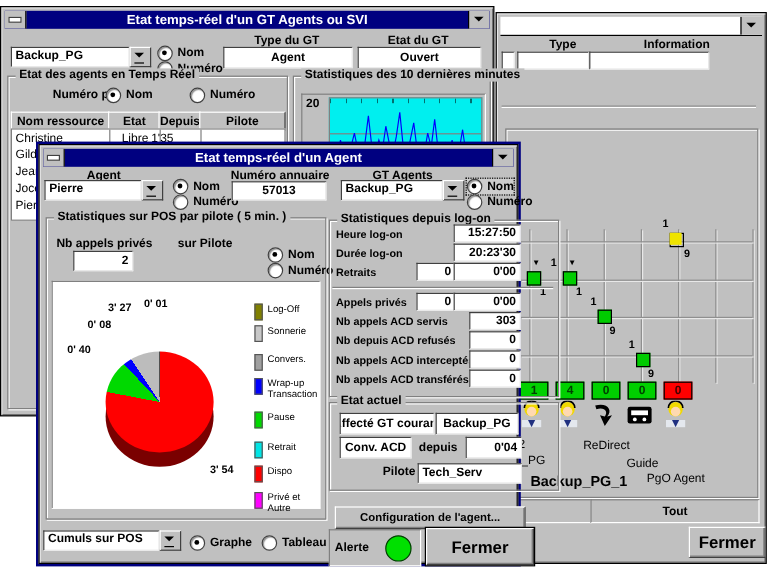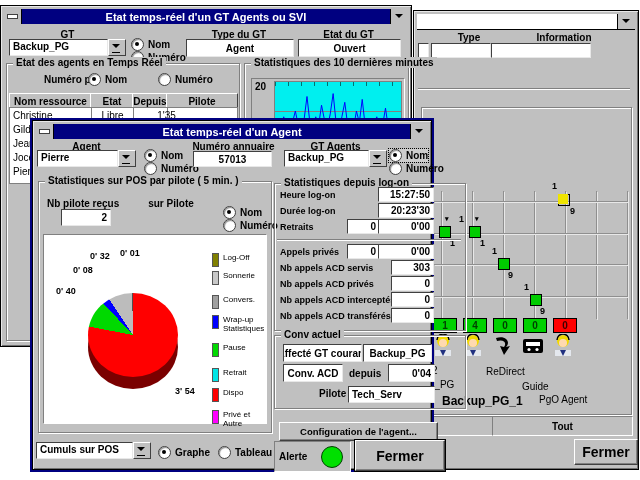--- a/index.html
+++ b/index.html
@@ -194,21 +194,20 @@
 
   <div class="win" style="left:0px;top:5px;width:410px;height:340px;z-index:2">
     <div class="tbar">
       <div class="sysbox">
           <i></i>
         </div>
       <span>Etat temps-réel d'un GT Agents ou SVI</span>
       <div class="tbtn"></div>
     </div>
 
-    <div class="abs lbl" style="left:8px;top:23px;width:117px;text-align:center">GT</div>
     <div class="combo" style="left:8px;top:33px;width:117px;height:17px">
       <span class="val">Backup_PG</span>
         <span class="arw"></span>
     </div>
     <div class="abs radio on" style="left:130px;top:32px">
         <i></i>
         <span>Nom</span>
       </div>
     <div class="abs radio" style="left:130px;top:45px">
         <i></i>
@@ -248,21 +247,21 @@
       <div class="th" style="left:159px;top:29px;width:70px;height:14px">
           <span>Pilote</span>
         </div>
 
       <div class="abs" style="left:2px;top:43px;width:227px;height:75px;background:#fff;border:1px solid #808080">
         <div class="abs" style="left:81px;top:0;width:1px;height:75px;background:#808080"></div>
         <div class="abs" style="left:123px;top:0;width:1px;height:75px;background:#808080"></div>
         <div class="abs" style="left:157px;top:0;width:1px;height:75px;background:#808080"></div>
         <div class="tc" style="left:3px;top:2px;width:76px">Christine</div>
         <div class="tc" style="left:82px;top:2px;width:41px;text-align:center">Libre</div>
-        <div class="tc" style="left:140px;top:2px;width:33px;text-align:center">1'35</div>
+        <div class="tc" style="left:116px;top:2px;width:33px;">1'35</div>
         <div class="tc" style="left:3px;top:16px;width:76px">Gildas</div>
         <div class="tc" style="left:3px;top:30px;width:76px">Jean-M</div>
         <div class="tc" style="left:3px;top:44px;width:76px">Jocely</div>
         <div class="tc" style="left:3px;top:58px;width:76px">Pierre</div>
       </div>
     </div>
 
     <div class="grp" style="left:243px;top:57px;width:163px;height:276px">
       <b>Statistiques des 10 dernières minutes</b>
       <div class="chartpanel" style="left:6px;top:14px;width:152px;height:255px">
@@ -315,60 +314,60 @@
         <i></i>
         <span>Nom</span>
       </div>
     <div class="abs radio" style="left:356px;top:41px">
         <i></i>
         <span>Numéro</span>
       </div>
 
     <div class="grp" style="left:5px;top:60px;width:232px;height:250px">
       <b>Statistiques sur POS par pilote ( 5 min. )</b>
-      <div class="abs lbl" style="left:8px;top:16px">Nb pilote reçus</div>
+      <div class="abs lbl" style="left:8px;top:16px">Nb appels privés</div>
       <div class="abs fld rgt" style="left:22px;top:27px;width:45px;height:15px">
           <span>2</span>
         </div>
       <div class="abs lbl" style="left:86px;top:16px;width:92px;text-align:center">sur Pilote</div>
       <div class="abs radio on" style="left:184px;top:24px">
           <i></i>
           <span>Nom</span>
         </div>
       <div class="abs radio" style="left:184px;top:37px">
           <i></i>
           <span>Numéro</span>
         </div>
 
       <div class="abs" style="left:4px;top:52px;width:222px;height:188px;background:#fff;border:1px solid;border-color:#808080 #fff #fff #808080">
         <div class="piebase" style="left:44px;top:70px;width:90px;height:84px"></div>
         <div class="piewrap" style="left:44px;top:58px;width:90px;height:84px">
           <div class="pie" style=";width:100%;height:100%;border-radius:50%;background:conic-gradient(#ff0000 0deg 280.8deg, #00d900 280.8deg 316.8deg, #0000ff 316.8deg 326.4deg, #bcbcbc 326.4deg 358.8deg, #505050 358.8deg 360deg)"></div>
         </div>
-        <div class="abs sm" style="left:46px;top:16px">0' 32</div>
+        <div class="abs sm" style="left:46px;top:16px">3' 27</div>
         <div class="abs sm" style="left:76px;top:13px">0' 01</div>
         <div class="abs sm" style="left:29px;top:30px">0' 08</div>
         <div class="abs sm" style="left:12px;top:51px">0' 40</div>
         <div class="abs sm" style="left:131px;top:151px">3' 54</div>
 
         <div class="legend-row" style="left:168px;top:18px">
             <i style=";background:#808000"></i>
             <span>Log-Off</span>
           </div>
         <div class="legend-row" style="left:168px;top:36px">
             <i style=";background:#c8c8c8"></i>
             <span>Sonnerie</span>
           </div>
         <div class="legend-row" style="left:168px;top:60px">
             <i style=";background:#a0a0a0"></i>
             <span>Convers.</span>
           </div>
         <div class="legend-row" style="left:168px;top:80px;width:52px">
             <i style=";background:#0000ff"></i>
-            <span style="white-space:normal">Wrap-up Statistiques</span>
+            <span style="white-space:normal">Wrap-up Transaction</span>
           </div>
         <div class="legend-row" style="left:168px;top:108px">
             <i style=";background:#00d900"></i>
             <span>Pause</span>
           </div>
         <div class="legend-row" style="left:168px;top:133px">
             <i style=";background:#00e5e5"></i>
             <span>Retrait</span>
           </div>
         <div class="legend-row" style="left:168px;top:153px">
@@ -417,36 +416,36 @@
       <div class="abs fld rgt sm" style="left:72px;top:60px;width:28px;height:13px">
           <span>0</span>
         </div>
       <div class="abs fld rgt sm" style="left:103px;top:60px;width:51px;height:13px">
           <span>0'00</span>
         </div>
       <div class="abs sm" style="left:5px;top:79px">Nb appels ACD servis</div>
       <div class="abs fld rgt sm" style="left:116px;top:76px;width:38px;height:13px">
           <span>303</span>
         </div>
-      <div class="abs sm" style="left:5px;top:95px">Nb appels ACD privés</div>
+      <div class="abs sm" style="left:5px;top:95px">Nb depuis ACD refusés</div>
       <div class="abs fld rgt sm" style="left:116px;top:92px;width:38px;height:13px">
           <span>0</span>
         </div>
       <div class="abs sm" style="left:5px;top:111px">Nb appels ACD interceptés</div>
       <div class="abs fld rgt sm" style="left:116px;top:108px;width:38px;height:13px">
           <span>0</span>
         </div>
       <div class="abs sm" style="left:5px;top:127px">Nb appels ACD transférés</div>
       <div class="abs fld rgt sm" style="left:116px;top:124px;width:38px;height:13px">
           <span>0</span>
         </div>
     </div>
 
     <div class="grp" style="left:241px;top:214px;width:190px;height:72px">
-      <b>Conv actuel</b>
+      <b>Etat actuel</b>
       <div class="abs fld ctr sm" style="left:8px;top:8px;width:77px;height:16px">
           <span>Affecté GT courant</span>
         </div>
       <div class="abs fld ctr sm" style="left:88px;top:8px;width:67px;height:16px">
           <span>Backup_PG</span>
         </div>
       <div class="abs fld ctr sm" style="left:8px;top:28px;width:58px;height:16px">
           <span>Conv. ACD</span>
         </div>
       <div class="abs lbl" style="left:74px;top:32px">depuis</div>

